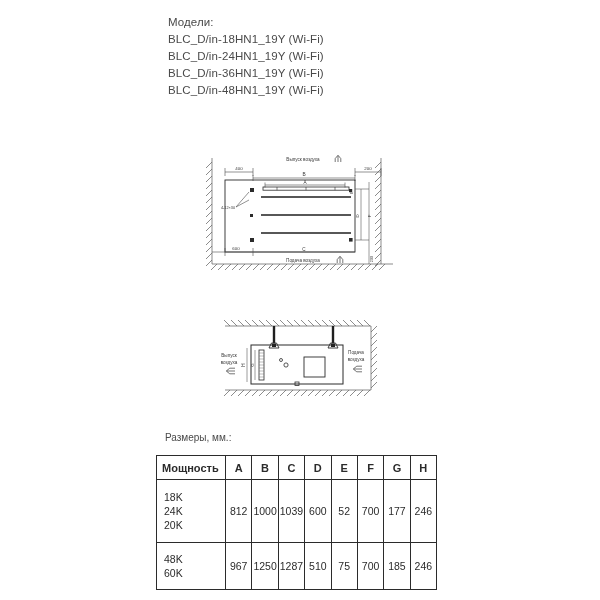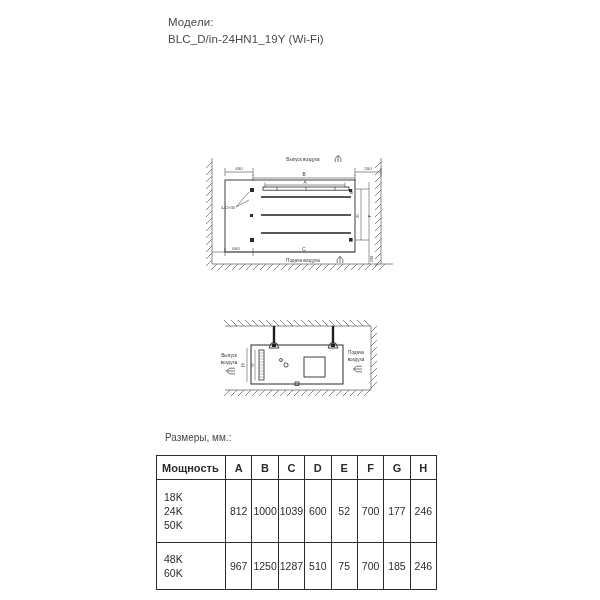--- a/index.html
+++ b/index.html
@@ -109,21 +109,24 @@
   }
   .row-tall td { height: 62px; }
   .row-short td { height: 22px; }
   .row-mid td { height: 46px; }
 </style>
 </head>
 <body>
 
 <div class="textblock">
   <div class="textline">Модели:</div>
+  <div class="textline">BLC_D/in-18HN1_19Y (Wi-Fi)</div>
   <div class="textline">BLC_D/in-24HN1_19Y (Wi-Fi)</div>
+  <div class="textline">BLC_D/in-36HN1_19Y (Wi-Fi)</div>
+  <div class="textline">BLC_D/in-48HN1_19Y (Wi-Fi)</div>
 </div>
 
 <div class="diagram1">
 <svg width="200" height="118" viewBox="0 0 200 118" xmlns="http://www.w3.org/2000/svg">
   <defs>
     <pattern id="hatchL" width="6" height="6" patternUnits="userSpaceOnUse" patternTransform="rotate(45)">
       <line x1="0" y1="0" x2="0" y2="6" stroke="#5a5a5a" stroke-width="0.8"></line>
     </pattern>
   </defs>
 
@@ -435,21 +438,21 @@
       <th>F</th>
       <th>G</th>
       <th>H</th>
     </tr>
   </thead>
   <tbody>
     <tr class="row-tall">
       <td class="pow-cell">
         <div>18K</div>
         <div>24K</div>
-        <div>50K</div>
+        <div>20K</div>
       </td>
       <td>812</td>
       <td>1000</td>
       <td>1039</td>
       <td>600</td>
       <td>52</td>
       <td>700</td>
       <td>177</td>
       <td>246</td>
     </tr>

